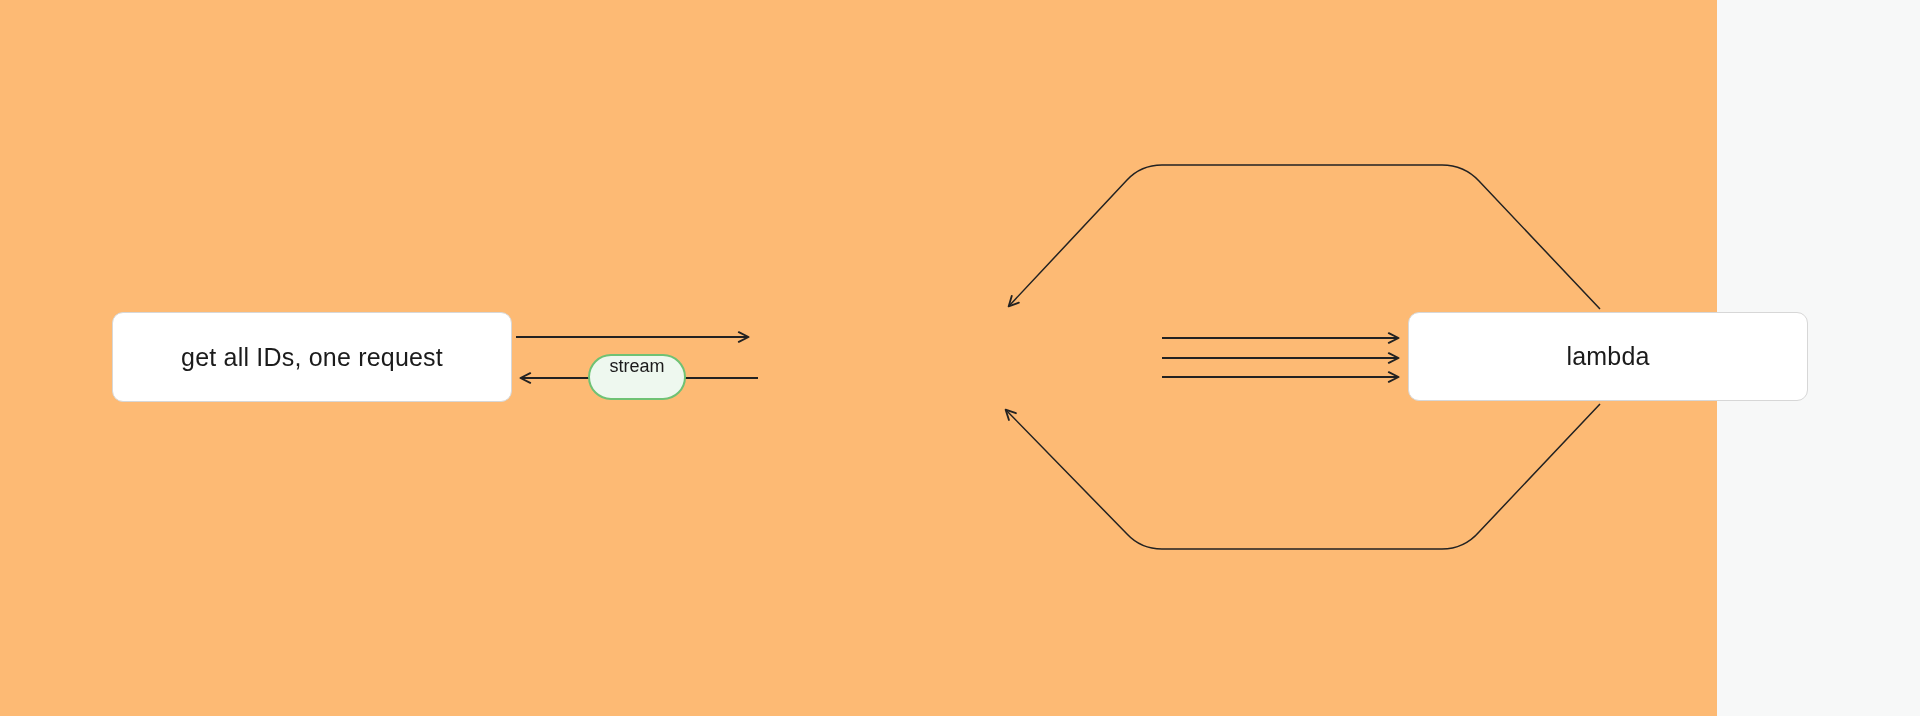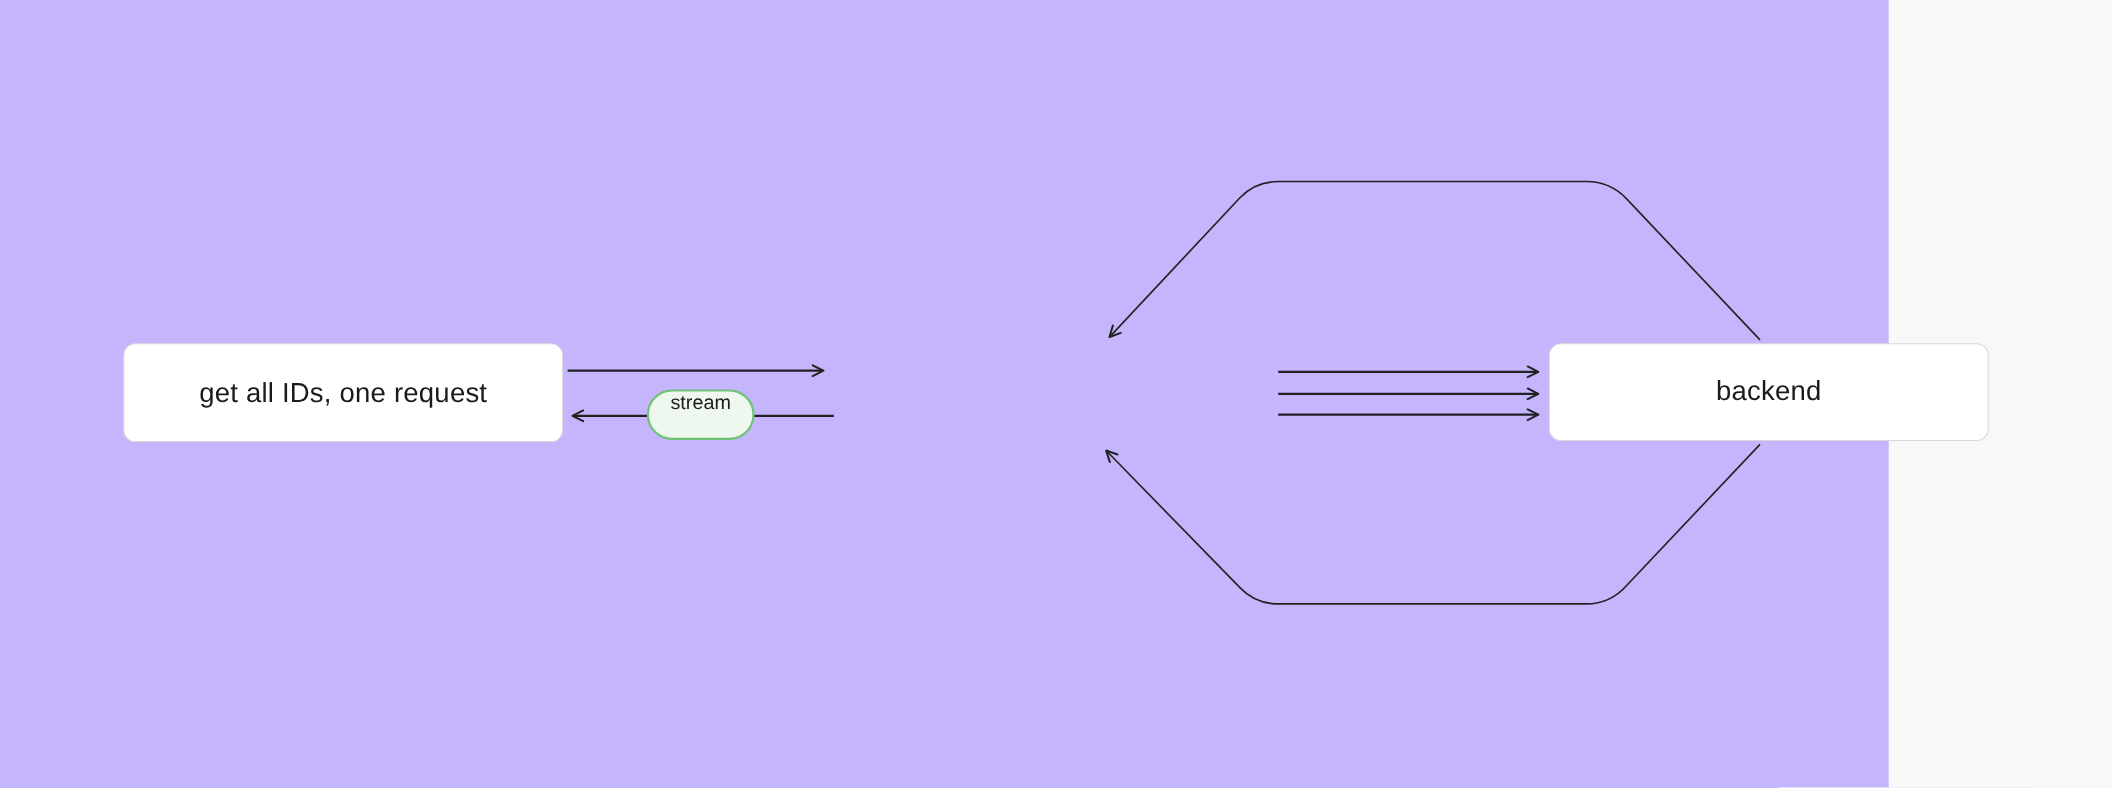--- a/index.html
+++ b/index.html
@@ -8,21 +8,21 @@
     width: 1920px;
     height: 716px;
     overflow: hidden;
     font-family: "Liberation Sans", sans-serif;
     background: #f7f8f8;
   }
   .canvas {
     position: relative;
     width: 1717px;
     height: 716px;
-    background: #c4b5fd;
+    background: #fdba74;
   }
   .edges-layer {
     position: absolute;
     left: 0; top: 0;
     width: 1920px;
     height: 716px;
   }
   .node {
     position: absolute;
     display: flex;
@@ -81,20 +81,20 @@
 
     <path d="M 1600,404 L 1479,532 Q 1464,549 1442,549 L 1162,549 Q 1141,549 1127,534 L 1006,410" fill="none" stroke="#222222" stroke-width="1.5" marker-end="url(#arrow)"></path>
   </svg>
 
   <div class="node node-request">
     <span>get all IDs, one request</span>
   </div>
 
 
   <div class="node node-backend">
-    <span>backend</span>
+    <span>lambda</span>
   </div>
 
   <div class="edge-pill">
     <span>stream</span>
   </div>
 
 </div>
 
 </body></html>

